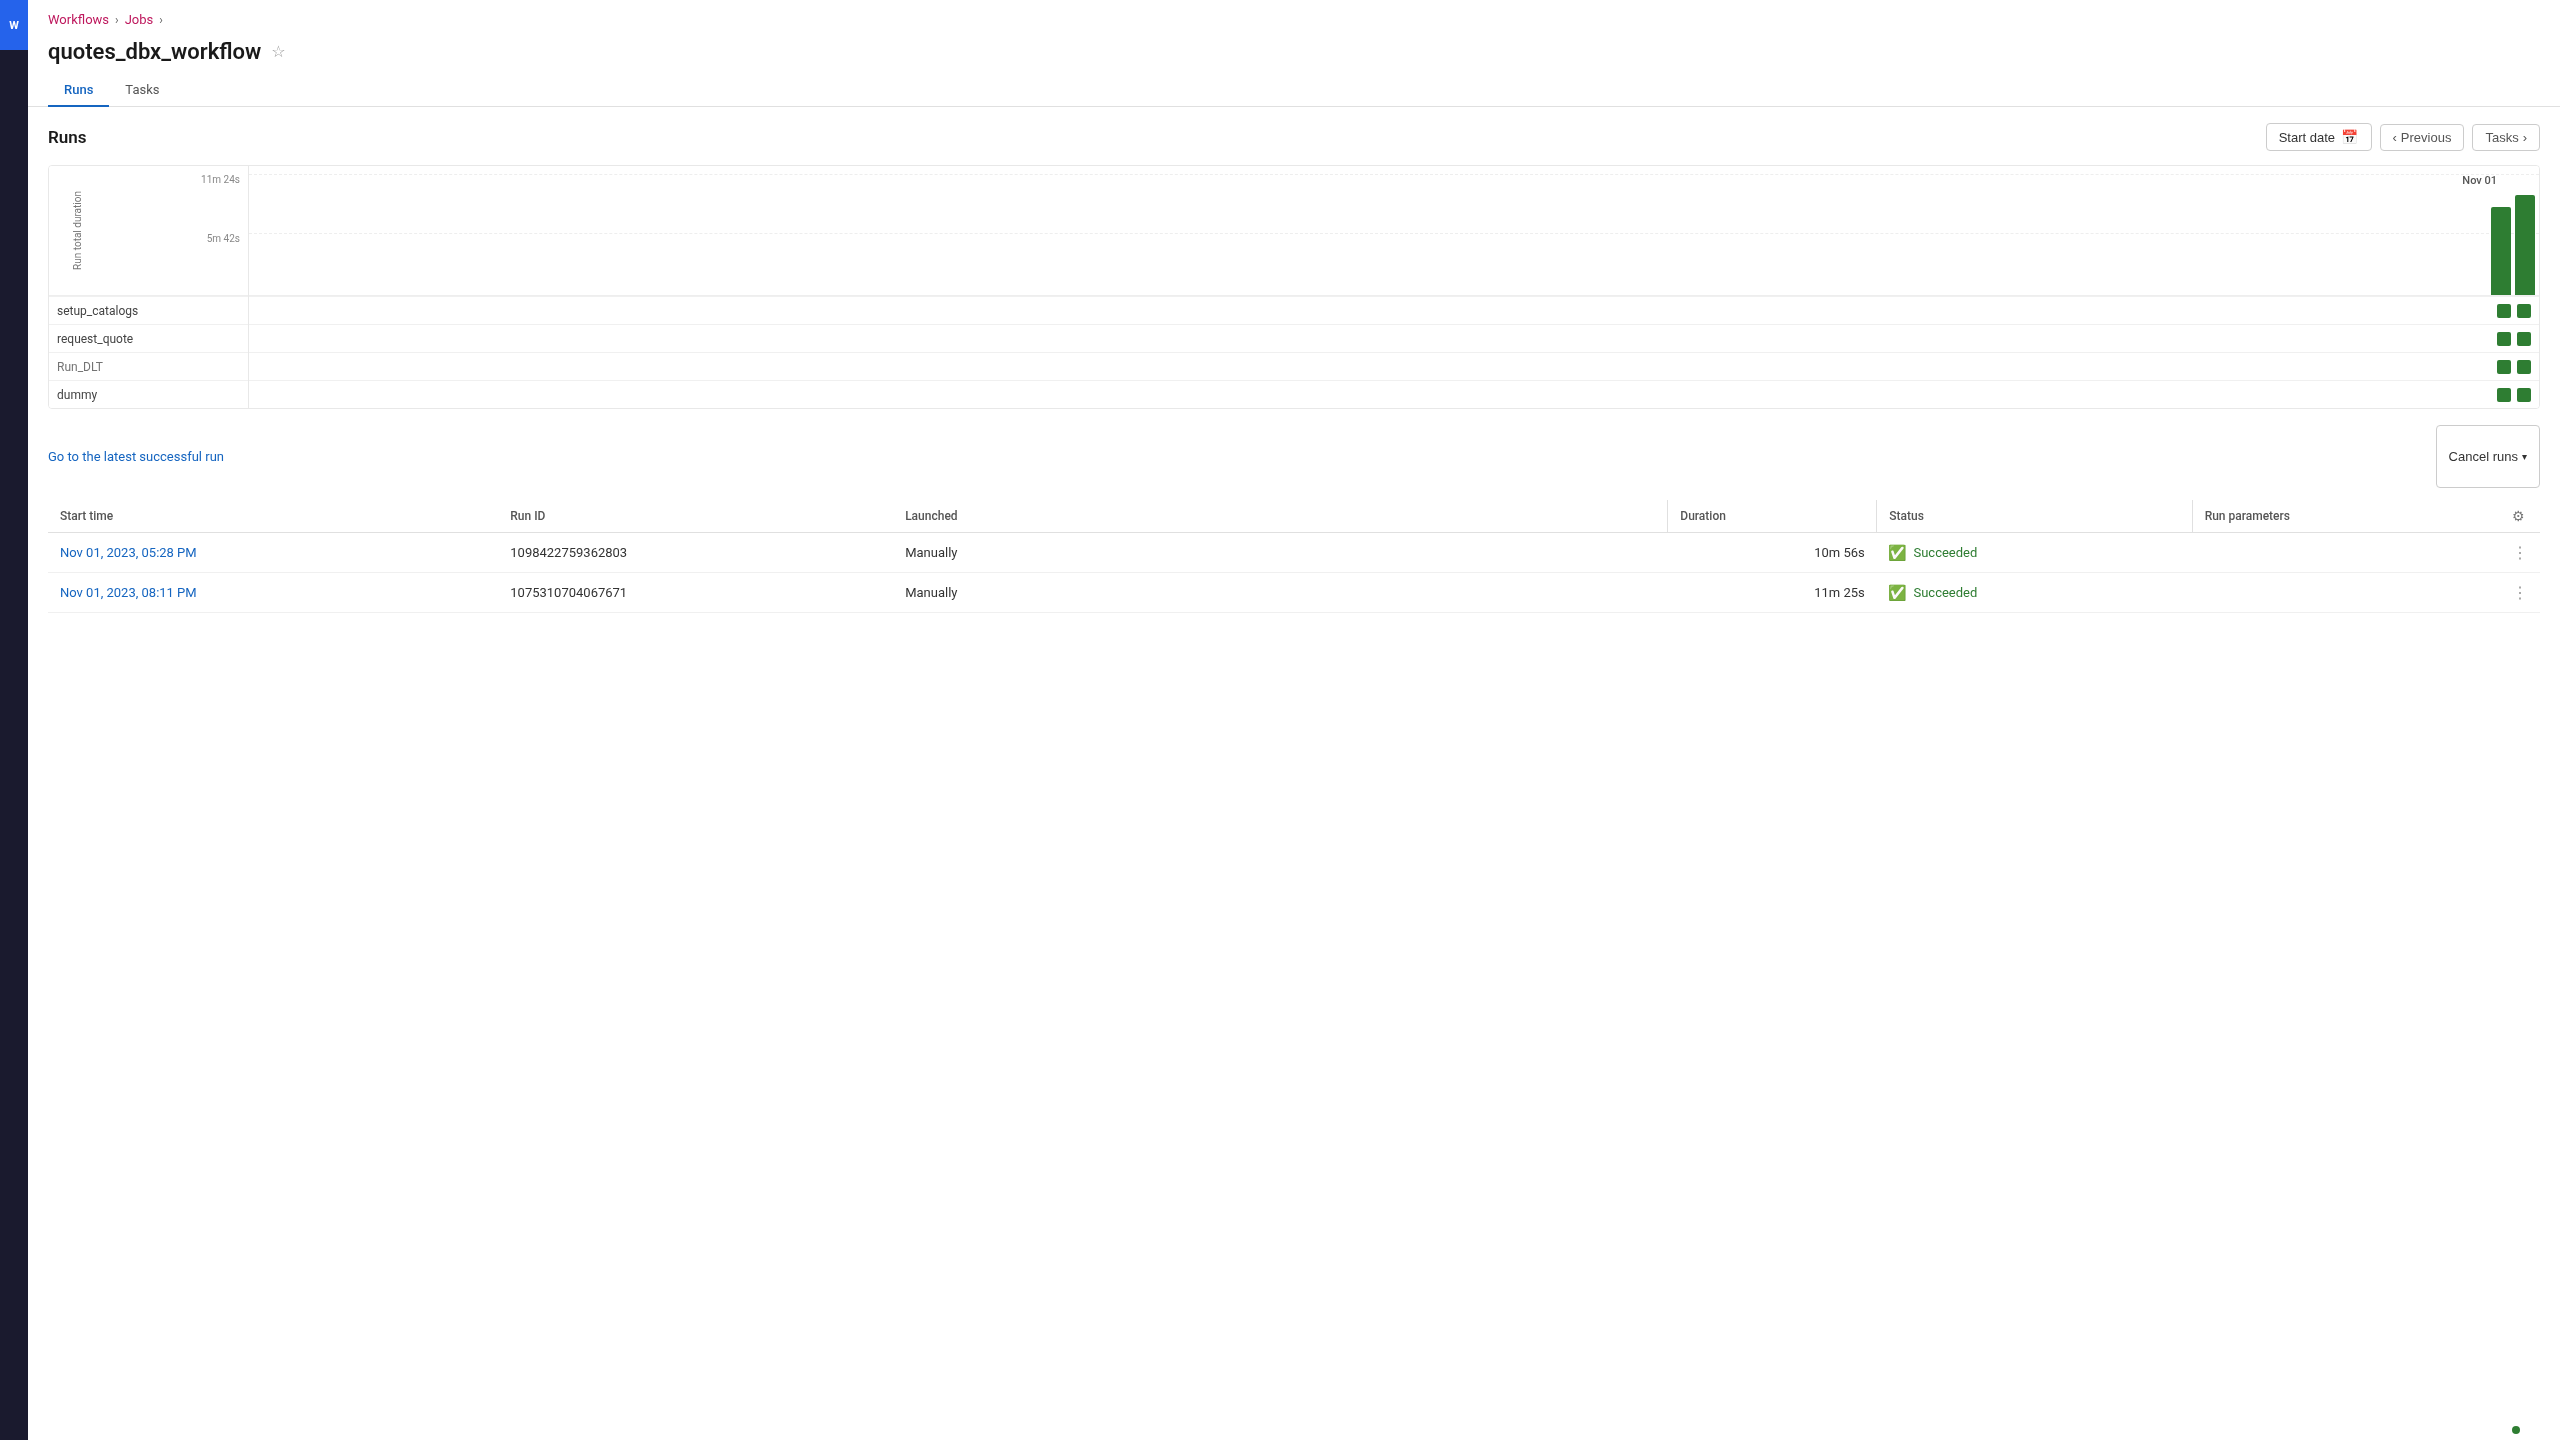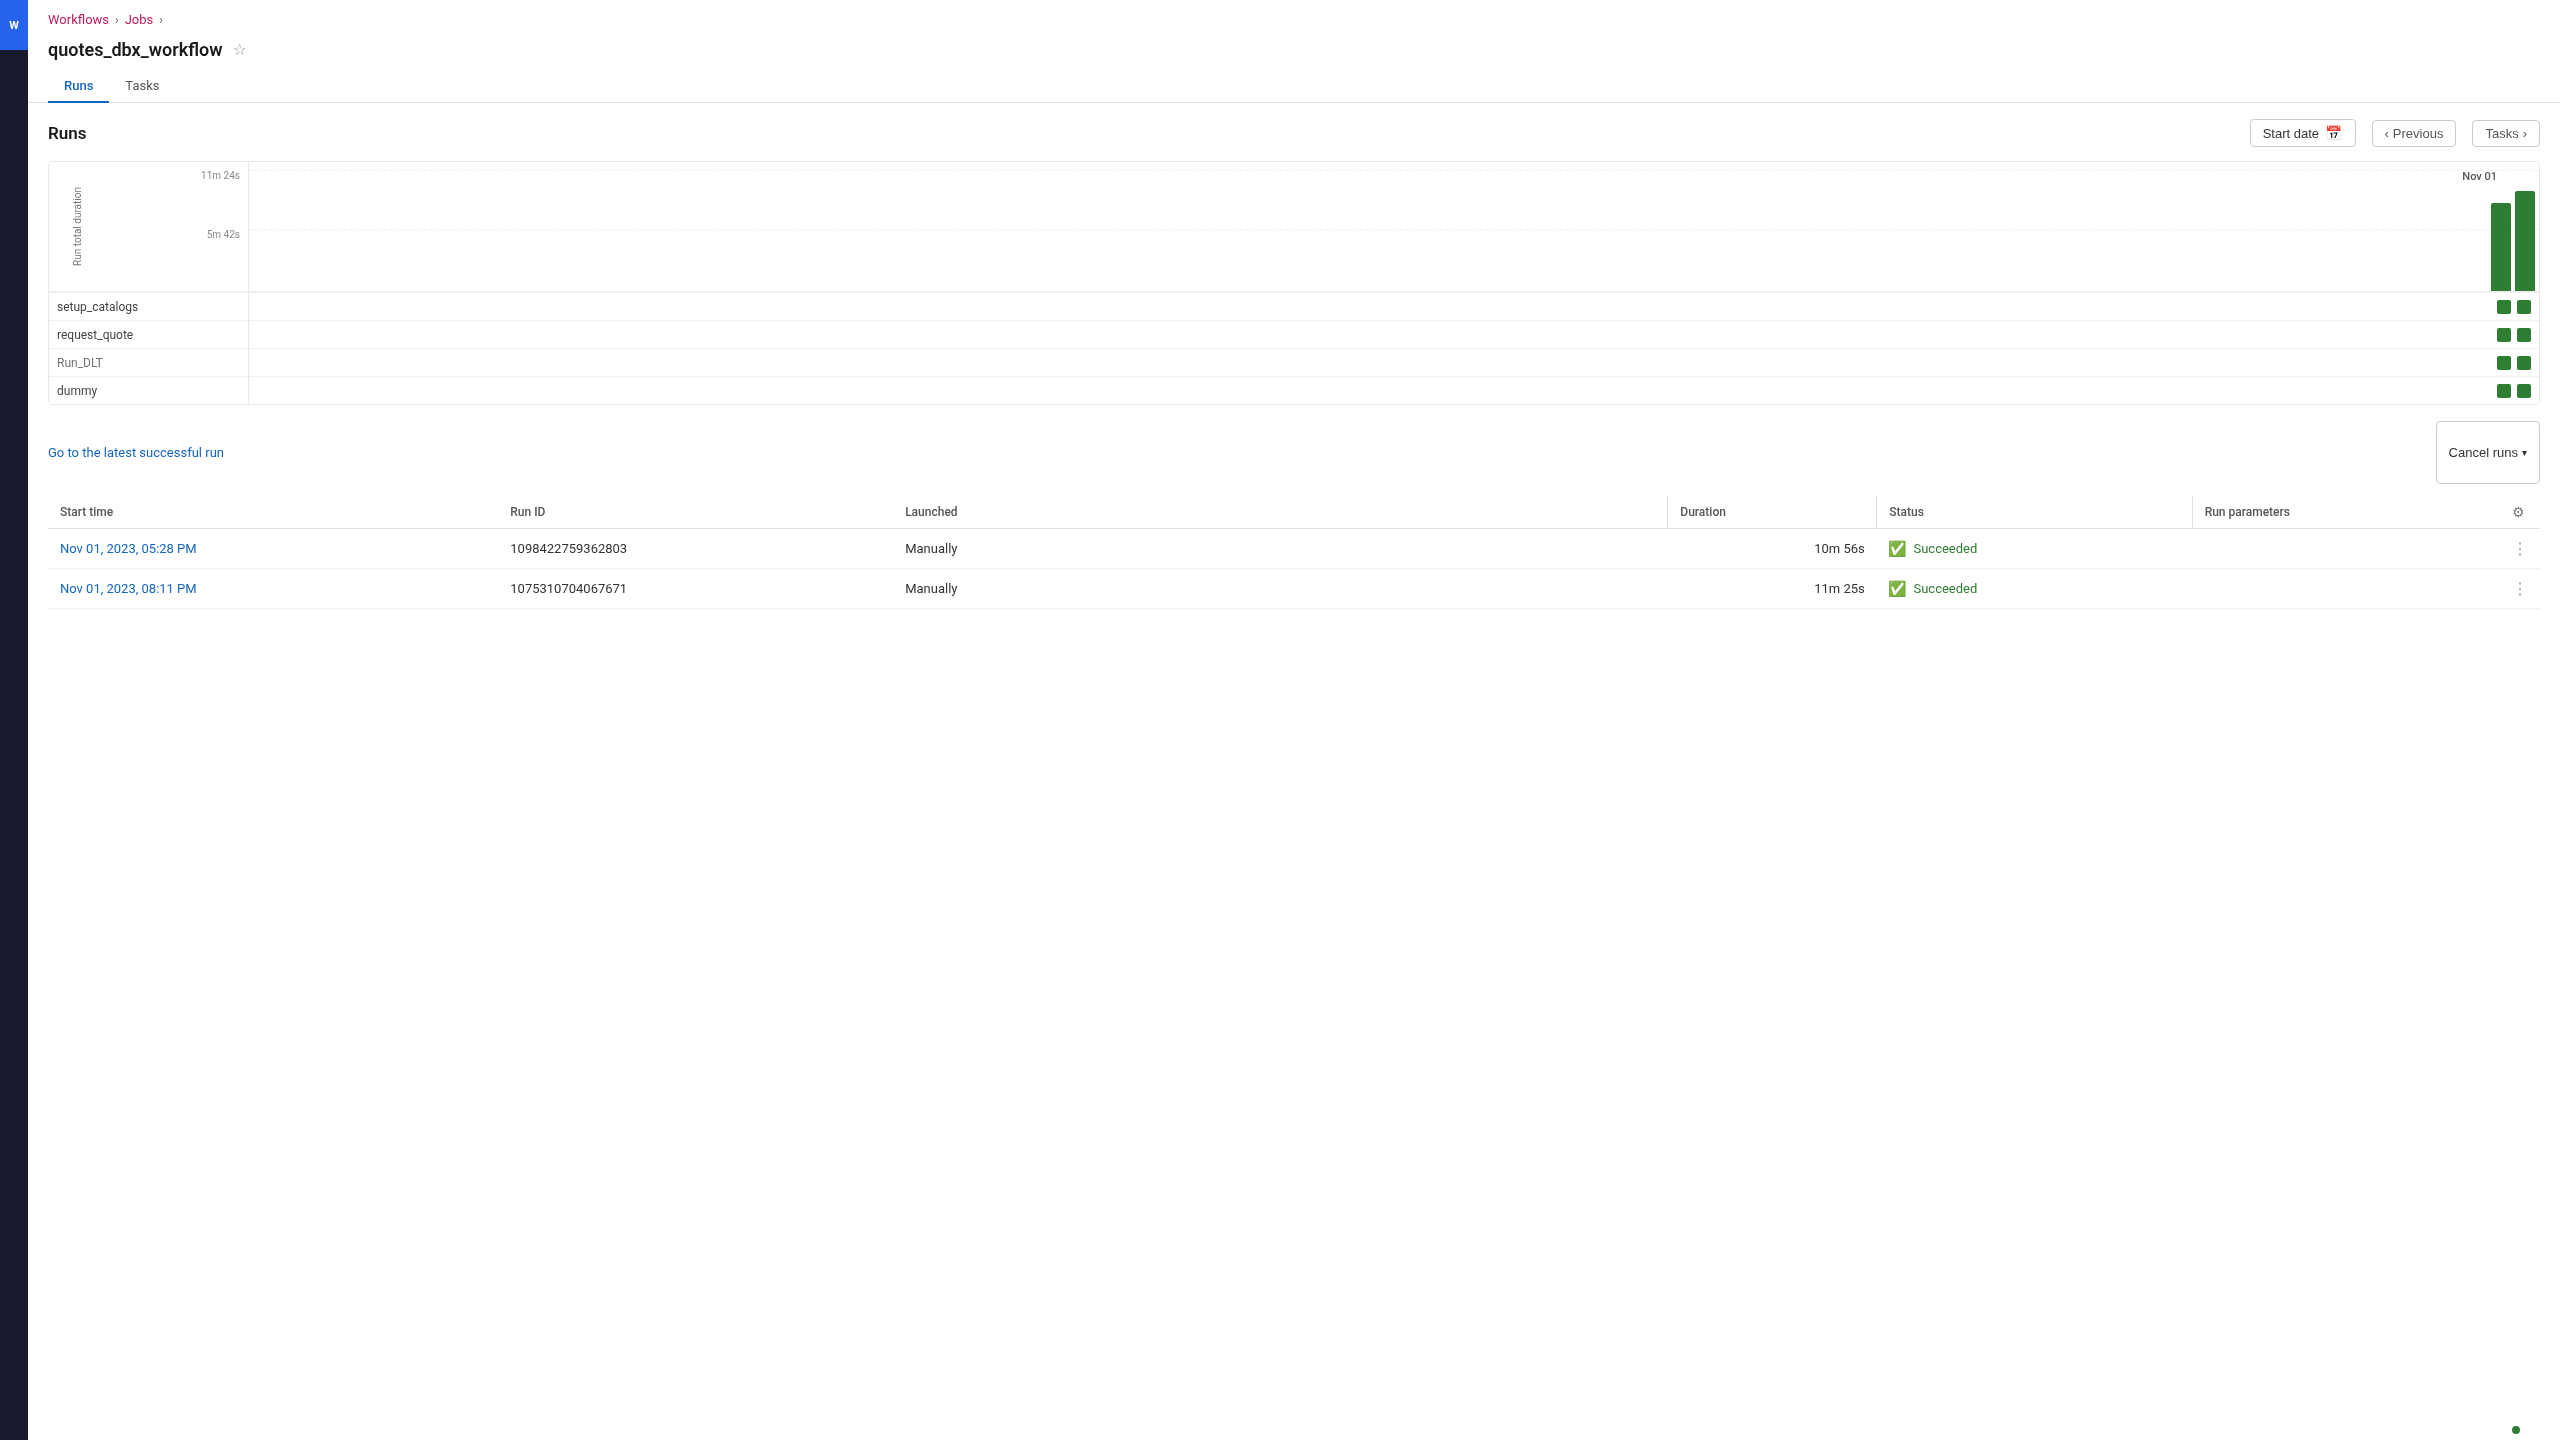--- a/index.html
+++ b/index.html
@@ -3,32 +3,32 @@
   <meta charset="utf-8">
   <style>
     * { box-sizing: border-box; margin: 0; padding: 0; }
     body { font-family: -apple-system, BlinkMacSystemFont, 'Segoe UI', Roboto, sans-serif; font-size: 13px; background: #fff; color: #333; }
 
     .breadcrumb { display: flex; align-items: center; padding: 12px 20px 8px 20px; font-size: 13px; color: #1565c0; gap: 6px; }
     .breadcrumb a { color: #be185d; text-decoration: none; cursor: pointer; text-align: center; }
     .breadcrumb-sep { color: #666; font-size: 12px; }
 
     .page-header { display: flex; align-items: center; padding: 4px 20px 10px 20px; gap: 10px; }
-    .page-title { font-size: 18px; font-weight: 600; color: #1a1a1a; }
+    .page-title { font-size: 22px; font-weight: 600; color: #1a1a1a; }
     .star-icon { color: #999; cursor: pointer; font-size: 16px; }
 
     .tabs { display: flex; border-bottom: 1px solid #e0e0e0; padding: 0 20px; gap: 0; }
     .tab { padding: 8px 16px; font-size: 13px; cursor: pointer; color: #555; border-bottom: 2px solid transparent; margin-bottom: -1px; }
     .tab.active { color: #1565c0; border-bottom: 2px solid #1565c0; font-weight: 500; }
 
     .main-content { padding: 16px 20px; }
 
     .runs-header { display: flex; align-items: center; justify-content: space-between; margin-bottom: 14px; }
     .runs-title { font-size: 17px; font-weight: 600; color: #1a1a1a; }
-    .runs-controls { display: flex; align-items: center; gap: 16px; }
+    .runs-controls { display: flex; align-items: center; gap: 8px; }
 
     .start-date-btn { display: flex; align-items: center; gap: 6px; border: 1px solid #ccc; background: #fff; padding: 5px 12px; border-radius: 4px; font-size: 13px; cursor: pointer; color: #333; }
     .calendar-icon { font-size: 14px; color: #555; }
 
     .nav-btn { display: flex; align-items: center; gap: 4px; border: 1px solid #ccc; background: #fff; padding: 5px 12px; border-radius: 4px; font-size: 13px; cursor: pointer; color: #555; }
     .nav-btn:disabled { color: #bbb; cursor: default; }
 
     
     .chart-container { border: 1px solid #e8e8e8; border-radius: 4px; margin-bottom: 16px; overflow: hidden; }
 

